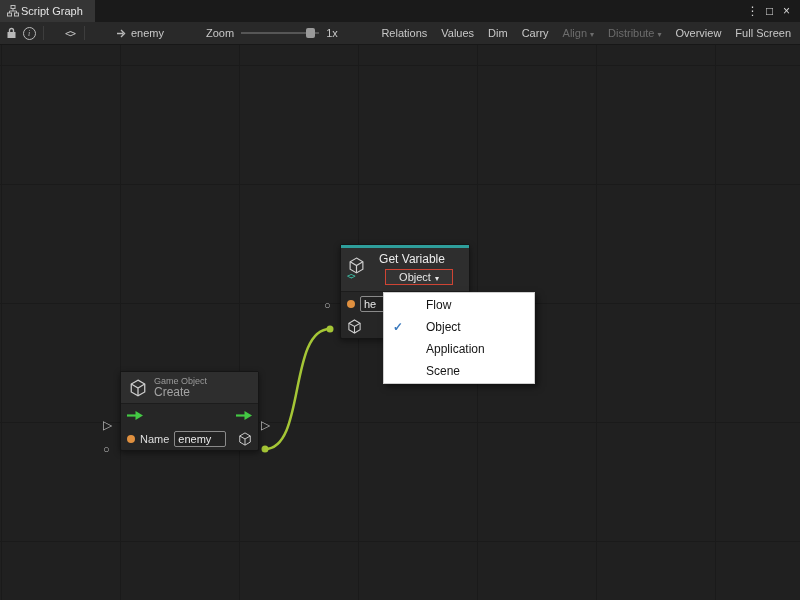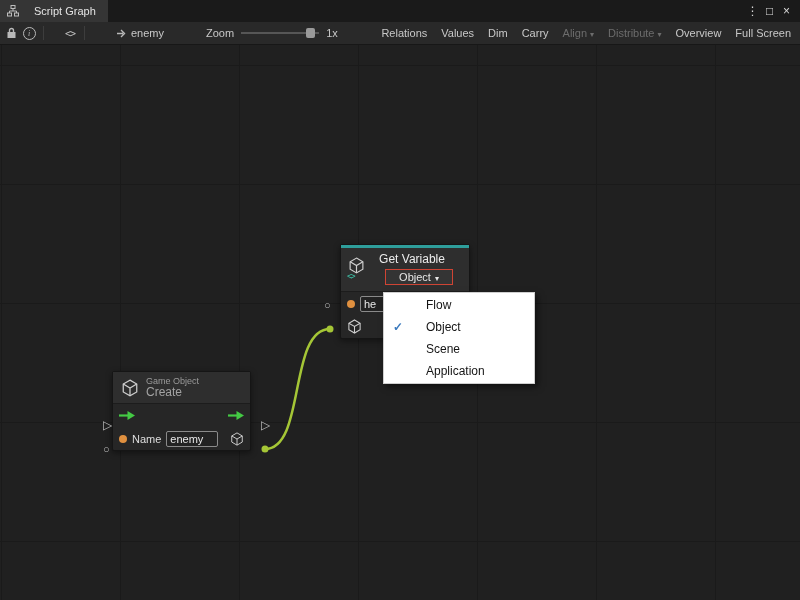--- a/index.html
+++ b/index.html
@@ -4,21 +4,21 @@
 <style>
   html,body{margin:0;padding:0}
   body{
     width:800px;height:600px;position:relative;overflow:hidden;
     background:#202020;font-family:"Liberation Sans",sans-serif;
     -webkit-user-select:none;user-select:none;
   }
   
   .titlebar{position:absolute;top:0;left:0;right:0;height:22px;background:#1a1a1a;
     display:flex;align-items:center;z-index:20}
-  .tab{height:22px;display:flex;align-items:center;gap:15px;padding:0 12px 0 7px;
+  .tab{height:22px;display:flex;align-items:center;gap:2px;padding:0 12px 0 7px;
     background:#353535;font-size:11px;color:#e4e4e4}
   .win-controls{margin-left:auto;display:flex;align-items:center;padding-right:5px}
   .win-btn{width:17px;text-align:center;font-size:12px;color:#d8d8d8;line-height:22px}
   
   .toolbar{position:absolute;top:22px;left:0;right:0;height:22px;background:#292929;
     border-bottom:1px solid #171717;display:flex;align-items:center;
     font-size:11px;color:#c8c8c8;z-index:20;padding:0 2px}
   .sep{width:1px;height:14px;background:#3d3d3d;margin:0 5px}
   .tool-icon{width:18px;height:18px;display:flex;align-items:center;justify-content:center}
   .info-circle{width:11px;height:11px;border:1px solid #b9b9b9;border-radius:50%;
@@ -186,21 +186,21 @@
     <div class="row">
       <svg width="15" height="15" viewBox="0 0 16 16">
         <path d="M8 1 L14 4.5 V11.5 L8 15 L2 11.5 V4.5 Z" fill="none" stroke="#cfcfcf" stroke-width="1.1"></path>
         <path d="M2 4.5 L8 8 L14 4.5 M8 8 V15" fill="none" stroke="#cfcfcf" stroke-width="1.1"></path>
       </svg>
     </div>
   </div>
 
   <span class="port" style="left:324px;top:255px">○</span>
 
-  <div class="node" style="left:112px;top:326px;width:137px">
+  <div class="node" style="left:120px;top:326px;width:137px">
     <div class="node-header create-header">
       <svg width="18" height="18" viewBox="0 0 16 16">
         <path d="M8 1 L14 4.5 V11.5 L8 15 L2 11.5 V4.5 Z" fill="none" stroke="#cfcfcf" stroke-width="1.1"></path>
         <path d="M2 4.5 L8 8 L14 4.5 M8 8 V15" fill="none" stroke="#cfcfcf" stroke-width="1.1"></path>
       </svg>
       <div>
         <div class="supertitle">Game Object</div>
         <div class="node-title">Create</div>
       </div>
     </div>
@@ -231,20 +231,20 @@
 
   <div class="menu">
     <div class="menu-item">
       <span>Flow</span>
     </div>
     <div class="menu-item">
       <span class="menu-check">✓</span>
       <span>Object</span>
     </div>
     <div class="menu-item">
+      <span>Application</span>
+    </div>
+    <div class="menu-item">
       <span>Scene</span>
     </div>
-    <div class="menu-item">
-      <span>Application</span>
-    </div>
   </div>
 
 </div>
 
 </body></html>

